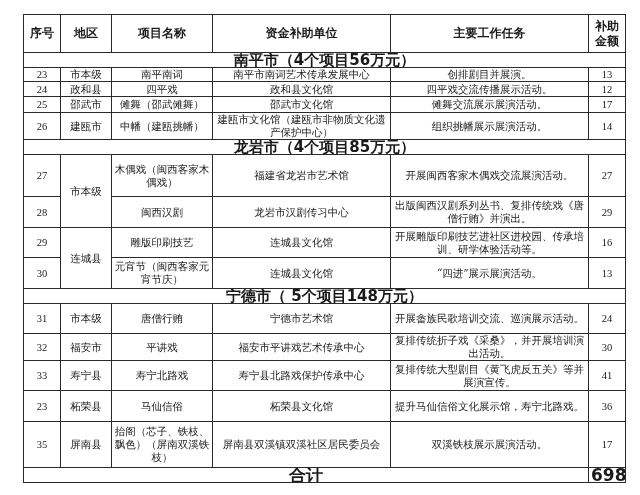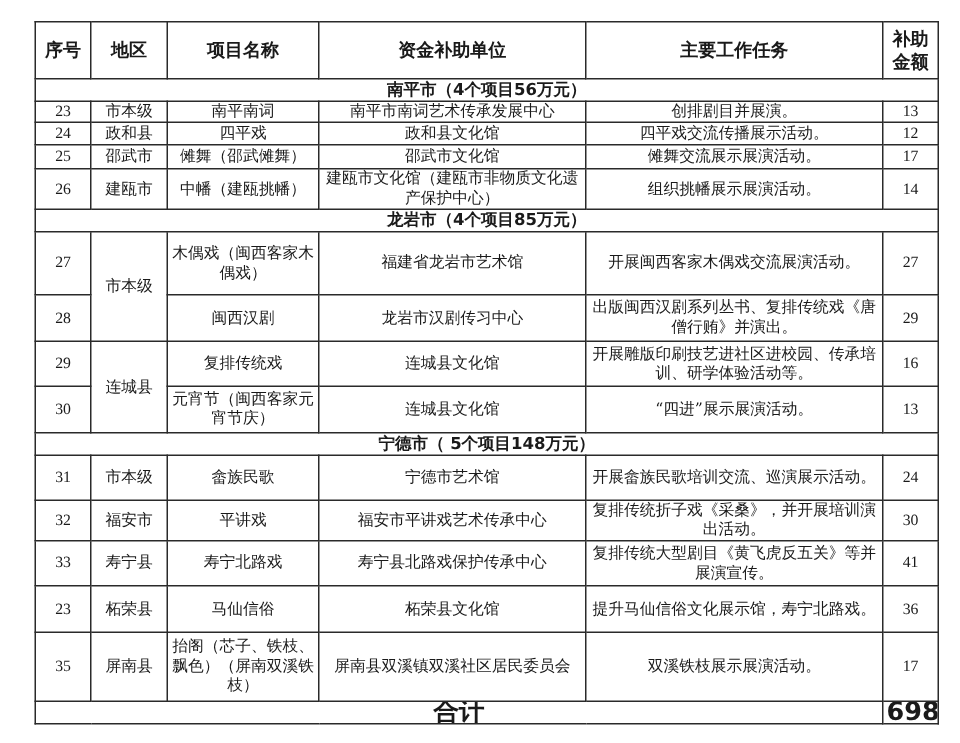--- a/index.html
+++ b/index.html
@@ -6,21 +6,21 @@
   body { width: 640px; height: 495px; position: relative; overflow: hidden;
          font-family: "DejaVu Serif", "Liberation Serif", serif; color: #1a1a1a; }
   table.doc { position: absolute; left: 23px; top: 14px; width: 602px;
               border-collapse: collapse; table-layout: fixed; }
   table.doc td, table.doc th { border: 1.2px solid #2a2a2a; padding: 0 2px; text-align: center;
               vertical-align: middle; font-size: 10.5px; line-height: 13px; overflow: hidden; }
   table.doc th { font-family: "DejaVu Sans", "Liberation Sans", sans-serif; font-weight: bold;
                  font-size: 12px; line-height: 15px; }
   tr.hdr { height: 38px; }
   tr.sec td { font-family: "DejaVu Sans", "Liberation Sans", sans-serif; font-weight: bold;
-              font-size: 11px; height: 14px; line-height: 14px; }
+              font-size: 15px; height: 14px; line-height: 14px; }
   tr.total td { font-family: "DejaVu Sans", "Liberation Sans", sans-serif; font-weight: bold;
                 font-size: 17px; height: 14px; line-height: 14px; }
   td.task { text-align: center; }
   td.amt, td.num { font-family: "Liberation Serif", "DejaVu Serif", serif; font-size: 11px; }
 </style>
 </head>
 <body>
 
 <table class="doc">
   <colgroup>
@@ -91,40 +91,40 @@
   <tr style="height:31px">
     <td class="num">28</td>
     <td>闽西汉剧</td>
     <td>龙岩市汉剧传习中心</td>
     <td class="task">出版闽西汉剧系列丛书、复排传统戏《唐僧行贿》并演出。</td>
     <td class="amt">29</td>
   </tr>
   <tr style="height:30px">
     <td class="num">29</td>
     <td rowspan="2">连城县</td>
-    <td>复排传统戏</td>
+    <td>雕版印刷技艺</td>
     <td>连城县文化馆</td>
     <td class="task">开展雕版印刷技艺进社区进校园、传承培训、研学体验活动等。</td>
     <td class="amt">16</td>
   </tr>
   <tr style="height:31px">
     <td class="num">30</td>
     <td>元宵节（闽西客家元宵节庆）</td>
     <td>连城县文化馆</td>
     <td class="task">“四进”展示展演活动。</td>
     <td class="amt">13</td>
   </tr>
 
   <tr class="sec">
     <td colspan="6">宁德市（ 5个项目148万元）</td>
   </tr>
   <tr style="height:30px">
     <td class="num">31</td>
     <td>市本级</td>
-    <td>畲族民歌</td>
+    <td>唐僧行贿</td>
     <td>宁德市艺术馆</td>
     <td class="task">开展畲族民歌培训交流、巡演展示活动。</td>
     <td class="amt">24</td>
   </tr>
   <tr style="height:17px">
     <td class="num">32</td>
     <td>福安市</td>
     <td>平讲戏</td>
     <td>福安市平讲戏艺术传承中心</td>
     <td class="task">复排传统折子戏《采桑》，并开展培训演出活动。</td>

